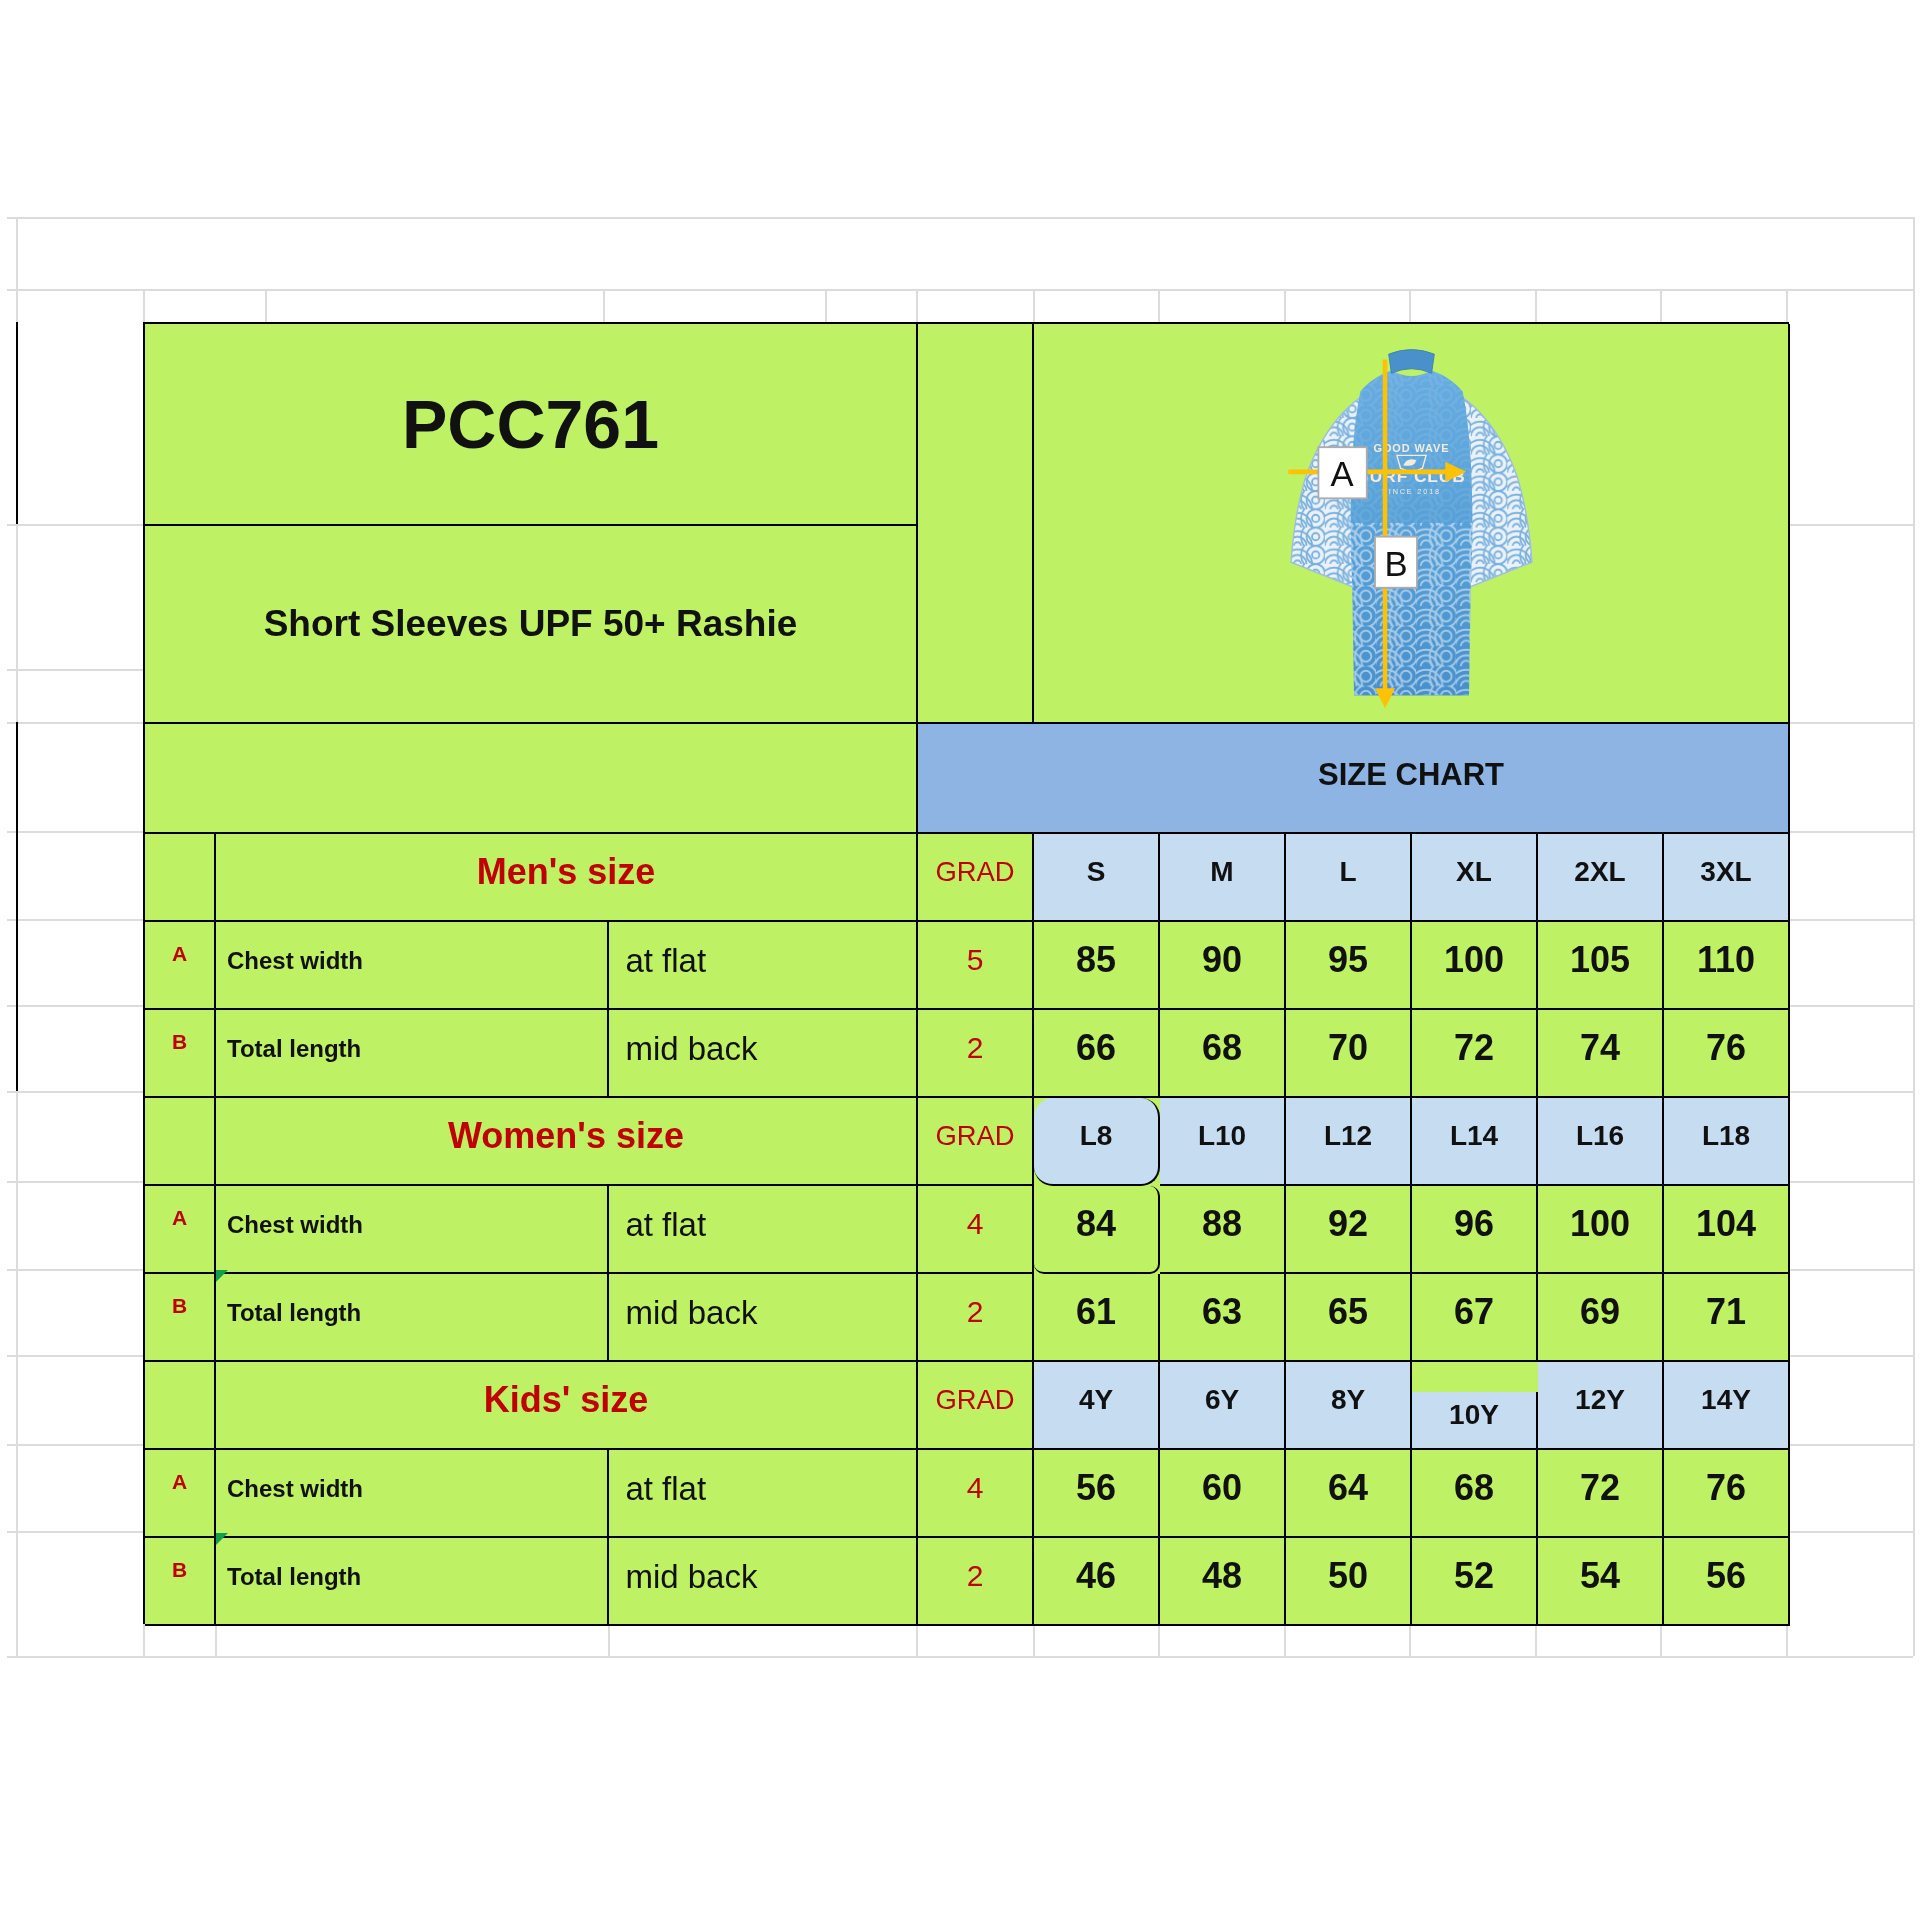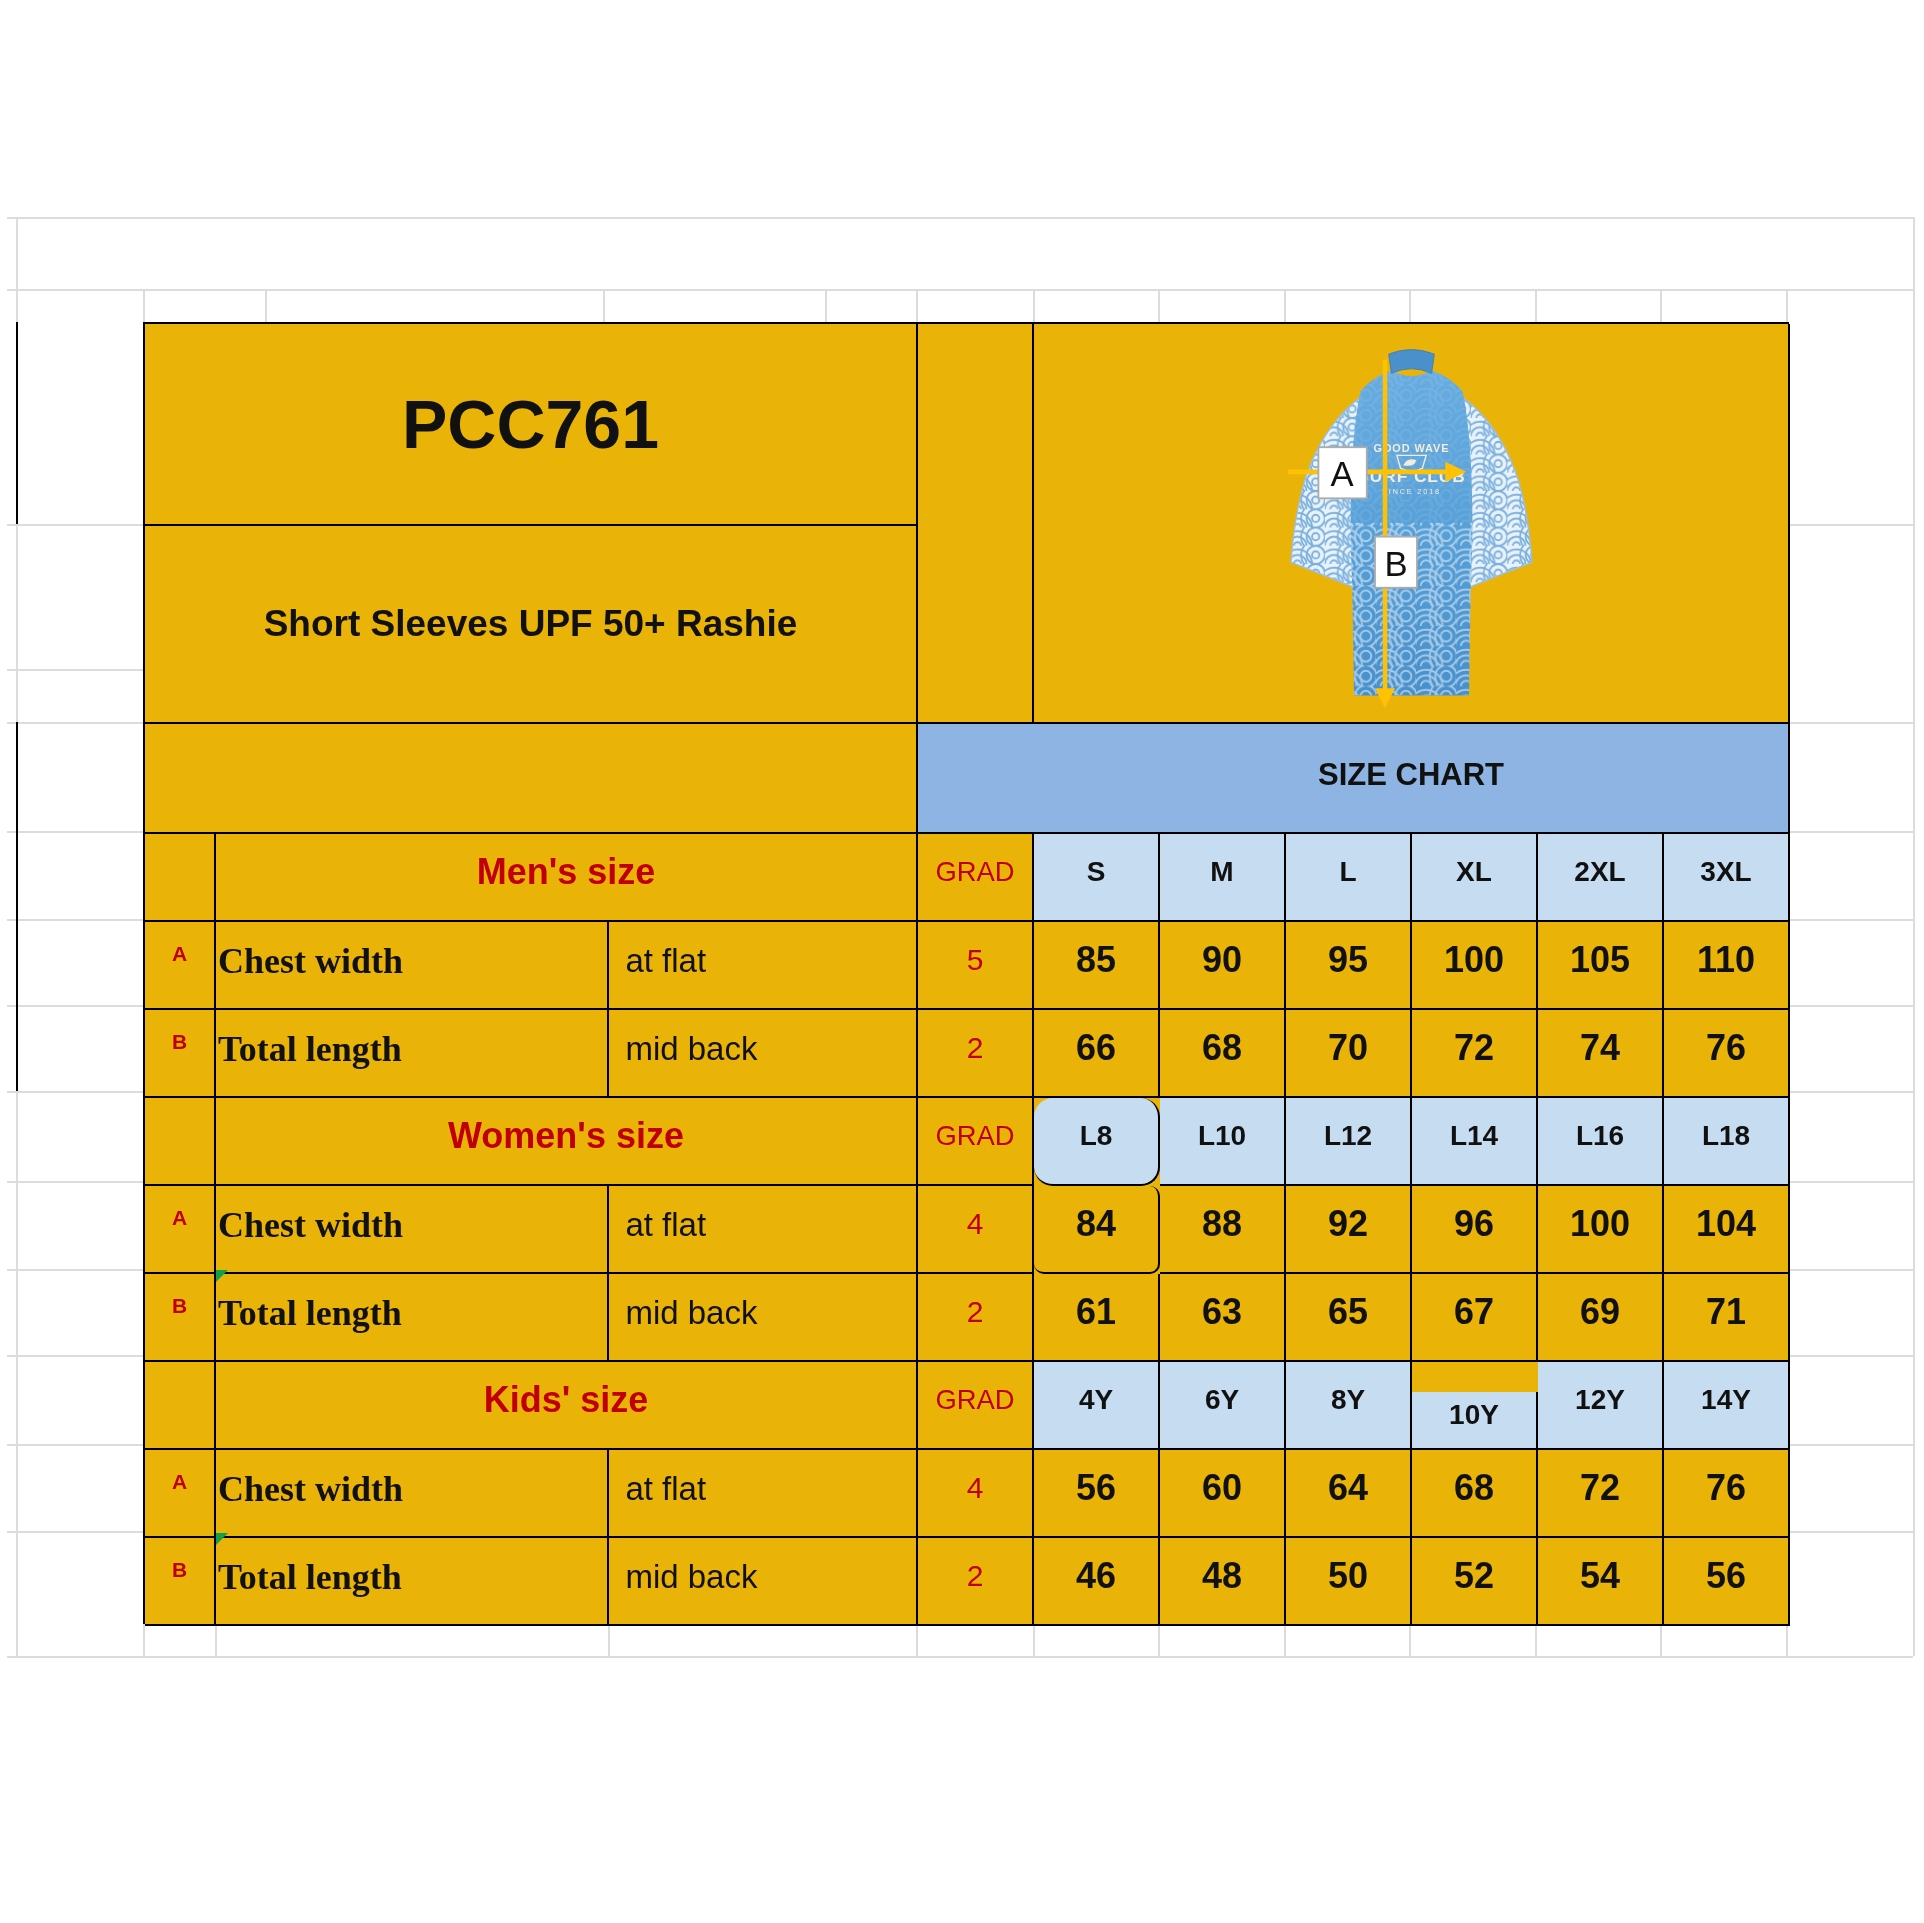--- a/index.html
+++ b/index.html
@@ -10,33 +10,33 @@
   .gl{position:absolute;background:#DCDCDC;}
   .blackseg{position:absolute;background:#000;}
 
   
   .sheet-table{
     position:absolute;left:143px;top:322px;width:1646px;height:1302px;
     box-sizing:border-box;border-top:2.7px solid #000;border-left:2.7px solid #000;
     display:grid;
     grid-template-columns:71px 393px 309px 116px repeat(6,126px);
     grid-template-rows:202px 198px 110px repeat(9,88px);
-    background:#eab308;
+    background:#bef264;
   }
   .cell{box-sizing:border-box;border-right:2.7px solid #000;border-bottom:2.7px solid #000;
         display:flex;align-items:center;justify-content:center;overflow:hidden;}
   .c-title{font-size:68px;font-weight:bold;}
   .c-sub{font-size:37px;font-weight:bold;}
   .c-banner{background:#8DB4E2;font-size:31px;font-weight:bold;padding-left:116px;padding-bottom:5.5px;}
   .c-section{color:#C00000;font-size:36px;font-weight:bold;padding-bottom:9.1px;}
   .c-gradhdr{color:#C00000;font-size:27.4px;font-weight:normal;padding-bottom:9.1px;}
   .c-gradval{color:#C00000;font-size:30px;font-weight:normal;padding-bottom:11px;}
   .c-letter{color:#C00000;font-size:21px;font-weight:bold;padding-bottom:22px;}
   .c-size{background:#C5DCF1;font-size:28px;font-weight:bold;padding-bottom:11px;}
-  .c-label{font-size:36px;font-weight:bold;justify-content:flex-start;padding-left:2px;padding-bottom:7.3px;font-family:Liberation Serif, serif;}
+  .c-label{font-size:24px;font-weight:bold;justify-content:flex-start;padding-left:11px;padding-bottom:7.3px;}
   .c-note{font-size:33px;font-weight:normal;justify-content:flex-start;padding-left:16.4px;padding-bottom:7.3px;}
   .c-val{font-size:36px;font-weight:bold;padding-bottom:11px;}
   .c-img{position:relative;padding:0;}
   .c-img svg{margin-top:20px;}
 
   
   .tri{position:absolute;width:0;height:0;
        border-top:12px solid #12A14B;border-right:12px solid transparent;}
 </style>
 </head>

